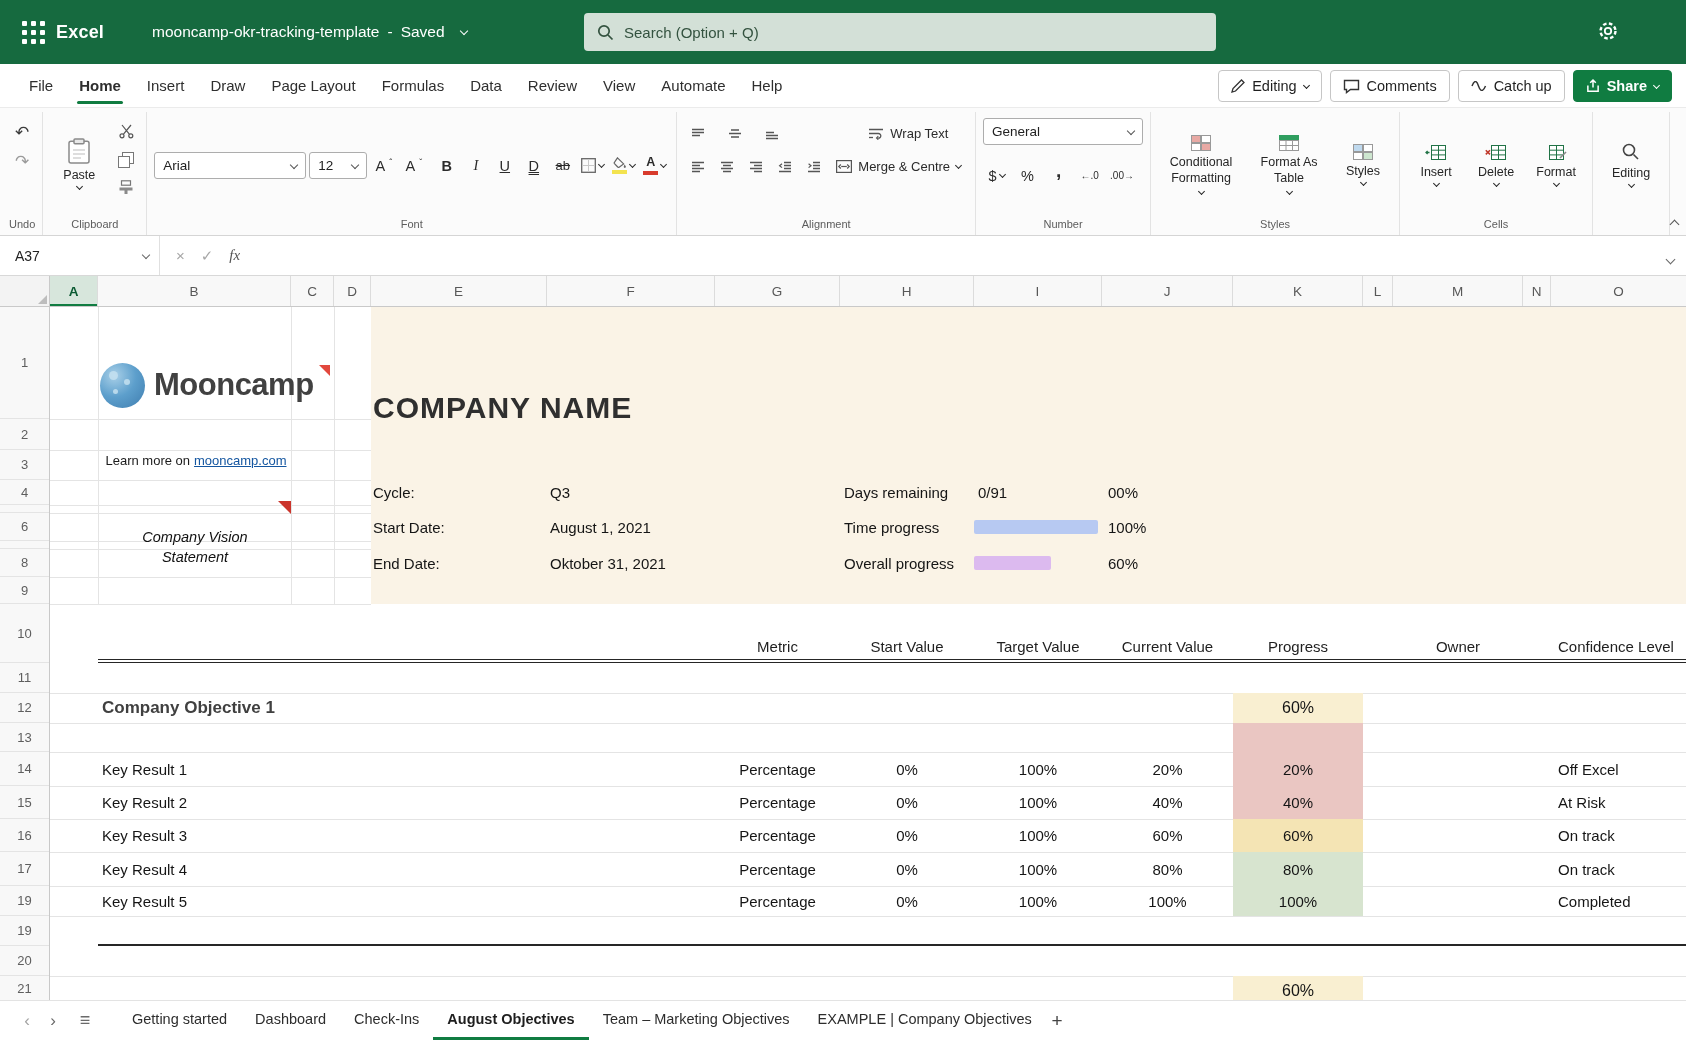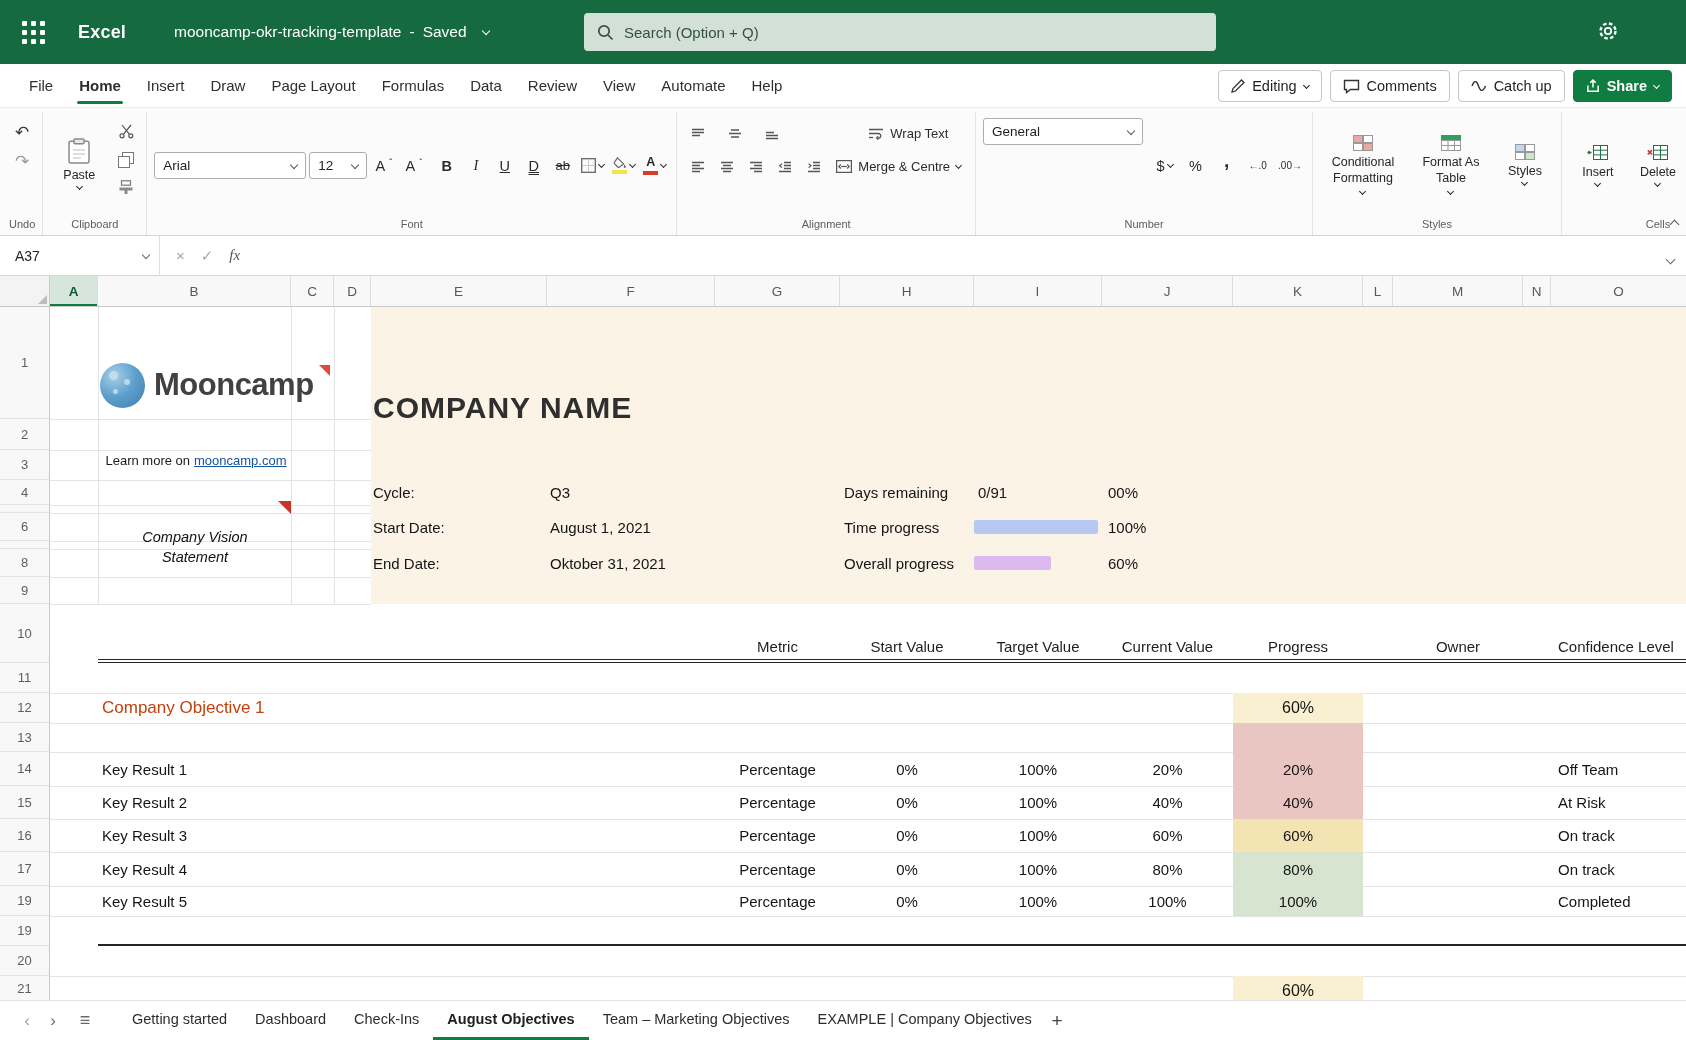--- a/index.html
+++ b/index.html
@@ -7,21 +7,21 @@
   .chev{display:inline-block;width:7px;height:7px;border-right:1.6px solid currentColor;border-bottom:1.6px solid currentColor;transform:rotate(45deg);margin-top:-2px}
   .chev.sm{width:5px;height:5px;border-width:1.3px}
   .chev.up{transform:rotate(-135deg);margin-top:3px}
   svg{display:block}
 
   
   .topbar{position:relative;height:64px;background:#166A3F;color:#fff;display:flex;align-items:center}
   .waffle{width:46px;height:46px;margin-left:10px;display:grid;place-items:center;background:transparent;border:none;cursor:pointer}
   .waffle-grid{display:grid;grid-template-columns:repeat(3,5px);gap:4px}
   .waffle-grid span{width:5px;height:5px;background:#fff;border-radius:1px}
-  .app-name{font-size:18px;font-weight:700;margin-left:22px;letter-spacing:.2px}
+  .app-name{font-size:18px;font-weight:700;margin-left:0;letter-spacing:.2px}
   .doc-title{margin-left:48px;font-size:15.5px;display:flex;align-items:center;gap:8px;cursor:pointer;background:none;border:none;color:#fff}
   .doc-title .chev{width:6px;height:6px;margin-left:8px}
   .search-box{position:absolute;left:584px;top:13px;width:632px;height:38px;background:#D3E0D7;border-radius:4px;display:flex;align-items:center;padding:0 13px;gap:10px}
   .search-box input{flex:1;border:none;background:transparent;outline:none;font-size:15px;color:#22402F}
   .search-box input::placeholder{color:#33523F;opacity:1}
   .gear-btn{position:absolute;right:66px;top:19px;background:transparent;border:none;cursor:pointer}
 
   
   .menu-row{position:relative;height:44px;background:#fff;display:flex;align-items:center;padding-left:16px;border-bottom:1px solid #EBEBEB}
   .mtab{padding:0 13px;font-size:15px;color:#2f2f2f;height:100%;display:flex;align-items:center;position:relative;background:none;border:none;cursor:pointer}
@@ -97,21 +97,21 @@
   .colM{left:1343px;width:130px}
   .colO{left:1508px;width:126px;overflow:hidden;justify-content:flex-start}
   .r10h{top:326px;height:26px}
   .r12{top:386px;height:30px}.r13{top:416px;height:29px}
   .r14{top:445px;height:34px}.r15{top:479px;height:33px}.r16{top:512px;height:33px}.r17{top:545px;height:34px}.r18{top:579px;height:30px}
   .r21{top:669px;height:30px}
   .pg-obj{background:#F9EFD1}
   .pg-red{background:#EAC6C2}
   .pg-yellow{background:#F4E4B4}
   .pg-green{background:#D7E4CF}
-  .obj-label{font-size:17px;font-weight:400;color:#c2410c}
+  .obj-label{font-size:17px;font-weight:700;color:#404040}
   .logo{position:absolute;left:50px;top:54px;height:48px;display:flex;align-items:center;gap:9px}
   .sphere{position:relative;width:45px;height:45px;border-radius:50%;background:radial-gradient(circle at 32% 28%,#A9D0E8 0%,#5D9FCC 48%,#3E7CAE 100%)}
   .sphere i{position:absolute;border-radius:50%;background:#C4E0F0;opacity:.85}
   .logo-text{font-size:31px;font-weight:700;color:#414141;letter-spacing:-.5px}
   .logo-flag{width:0;height:0;border-top:11px solid #E2483D;border-left:11px solid transparent;margin-left:-4px;margin-top:-30px}
   .red-tri{position:absolute;left:228px;top:194px;width:0;height:0;border-top:13px solid #CB342B;border-left:13px solid transparent}
   .learn{position:absolute;left:40px;top:143px;width:212px;height:20px;display:flex;align-items:center;justify-content:center;font-size:13px;color:#1b1b1b;gap:4px}
   .learn a{color:#1456A0;text-decoration:underline;cursor:pointer}
   .vision{position:absolute;left:70px;top:220px;width:150px;text-align:center;font-style:italic;font-size:14.5px;line-height:1.4;color:#111}
   .cname{position:absolute;left:323px;top:84px;font-size:30px;font-weight:600;color:#2F2F2F;letter-spacing:1px}
@@ -376,21 +376,21 @@
             </svg>
           <span>Merge &amp; Centre</span>
           <i class="chev sm"></i>
         </button>
       </div>
     </div>
     <div class="rg-label">Alignment</div>
   </div>
 
   <div class="rgroup">
-    <div class="rg-body" style="gap:8px;padding-top:4px">
+    <div class="rg-body" style="flex-direction:column;gap:17px;padding-top:4px">
       <div class="combo" style="width:160px">
         <span>General</span>
           <i class="chev"></i>
       </div>
       <div class="rrow" style="gap:4px">
         <button class="fmt">
             <span>$</span>
             <i class="chev sm"></i>
           </button>
         <button class="fmt">%</button>
@@ -639,21 +639,21 @@
     <span class="cl colB r12 obj-label">Company Objective 1</span>
     <span class="cc colK r12 pg-obj" style="font-size:16px;font-weight:500">60%</span>
     <span class="cc colK r13 pg-red"></span>
 
     <span class="cl colB r14">Key Result 1</span>
     <span class="cc colG r14">Percentage</span>
     <span class="cc colH r14">0%</span>
     <span class="cc colI r14">100%</span>
     <span class="cc colJ r14">20%</span>
     <span class="cc colK r14 pg-red">20%</span>
-    <span class="cc colO r14">Off Team</span>
+    <span class="cc colO r14">Off Excel</span>
 
     <span class="cl colB r15">Key Result 2</span>
     <span class="cc colG r15">Percentage</span>
     <span class="cc colH r15">0%</span>
     <span class="cc colI r15">100%</span>
     <span class="cc colJ r15">40%</span>
     <span class="cc colK r15 pg-red">40%</span>
     <span class="cc colO r15">At Risk</span>
 
     <span class="cl colB r16">Key Result 3</span>

